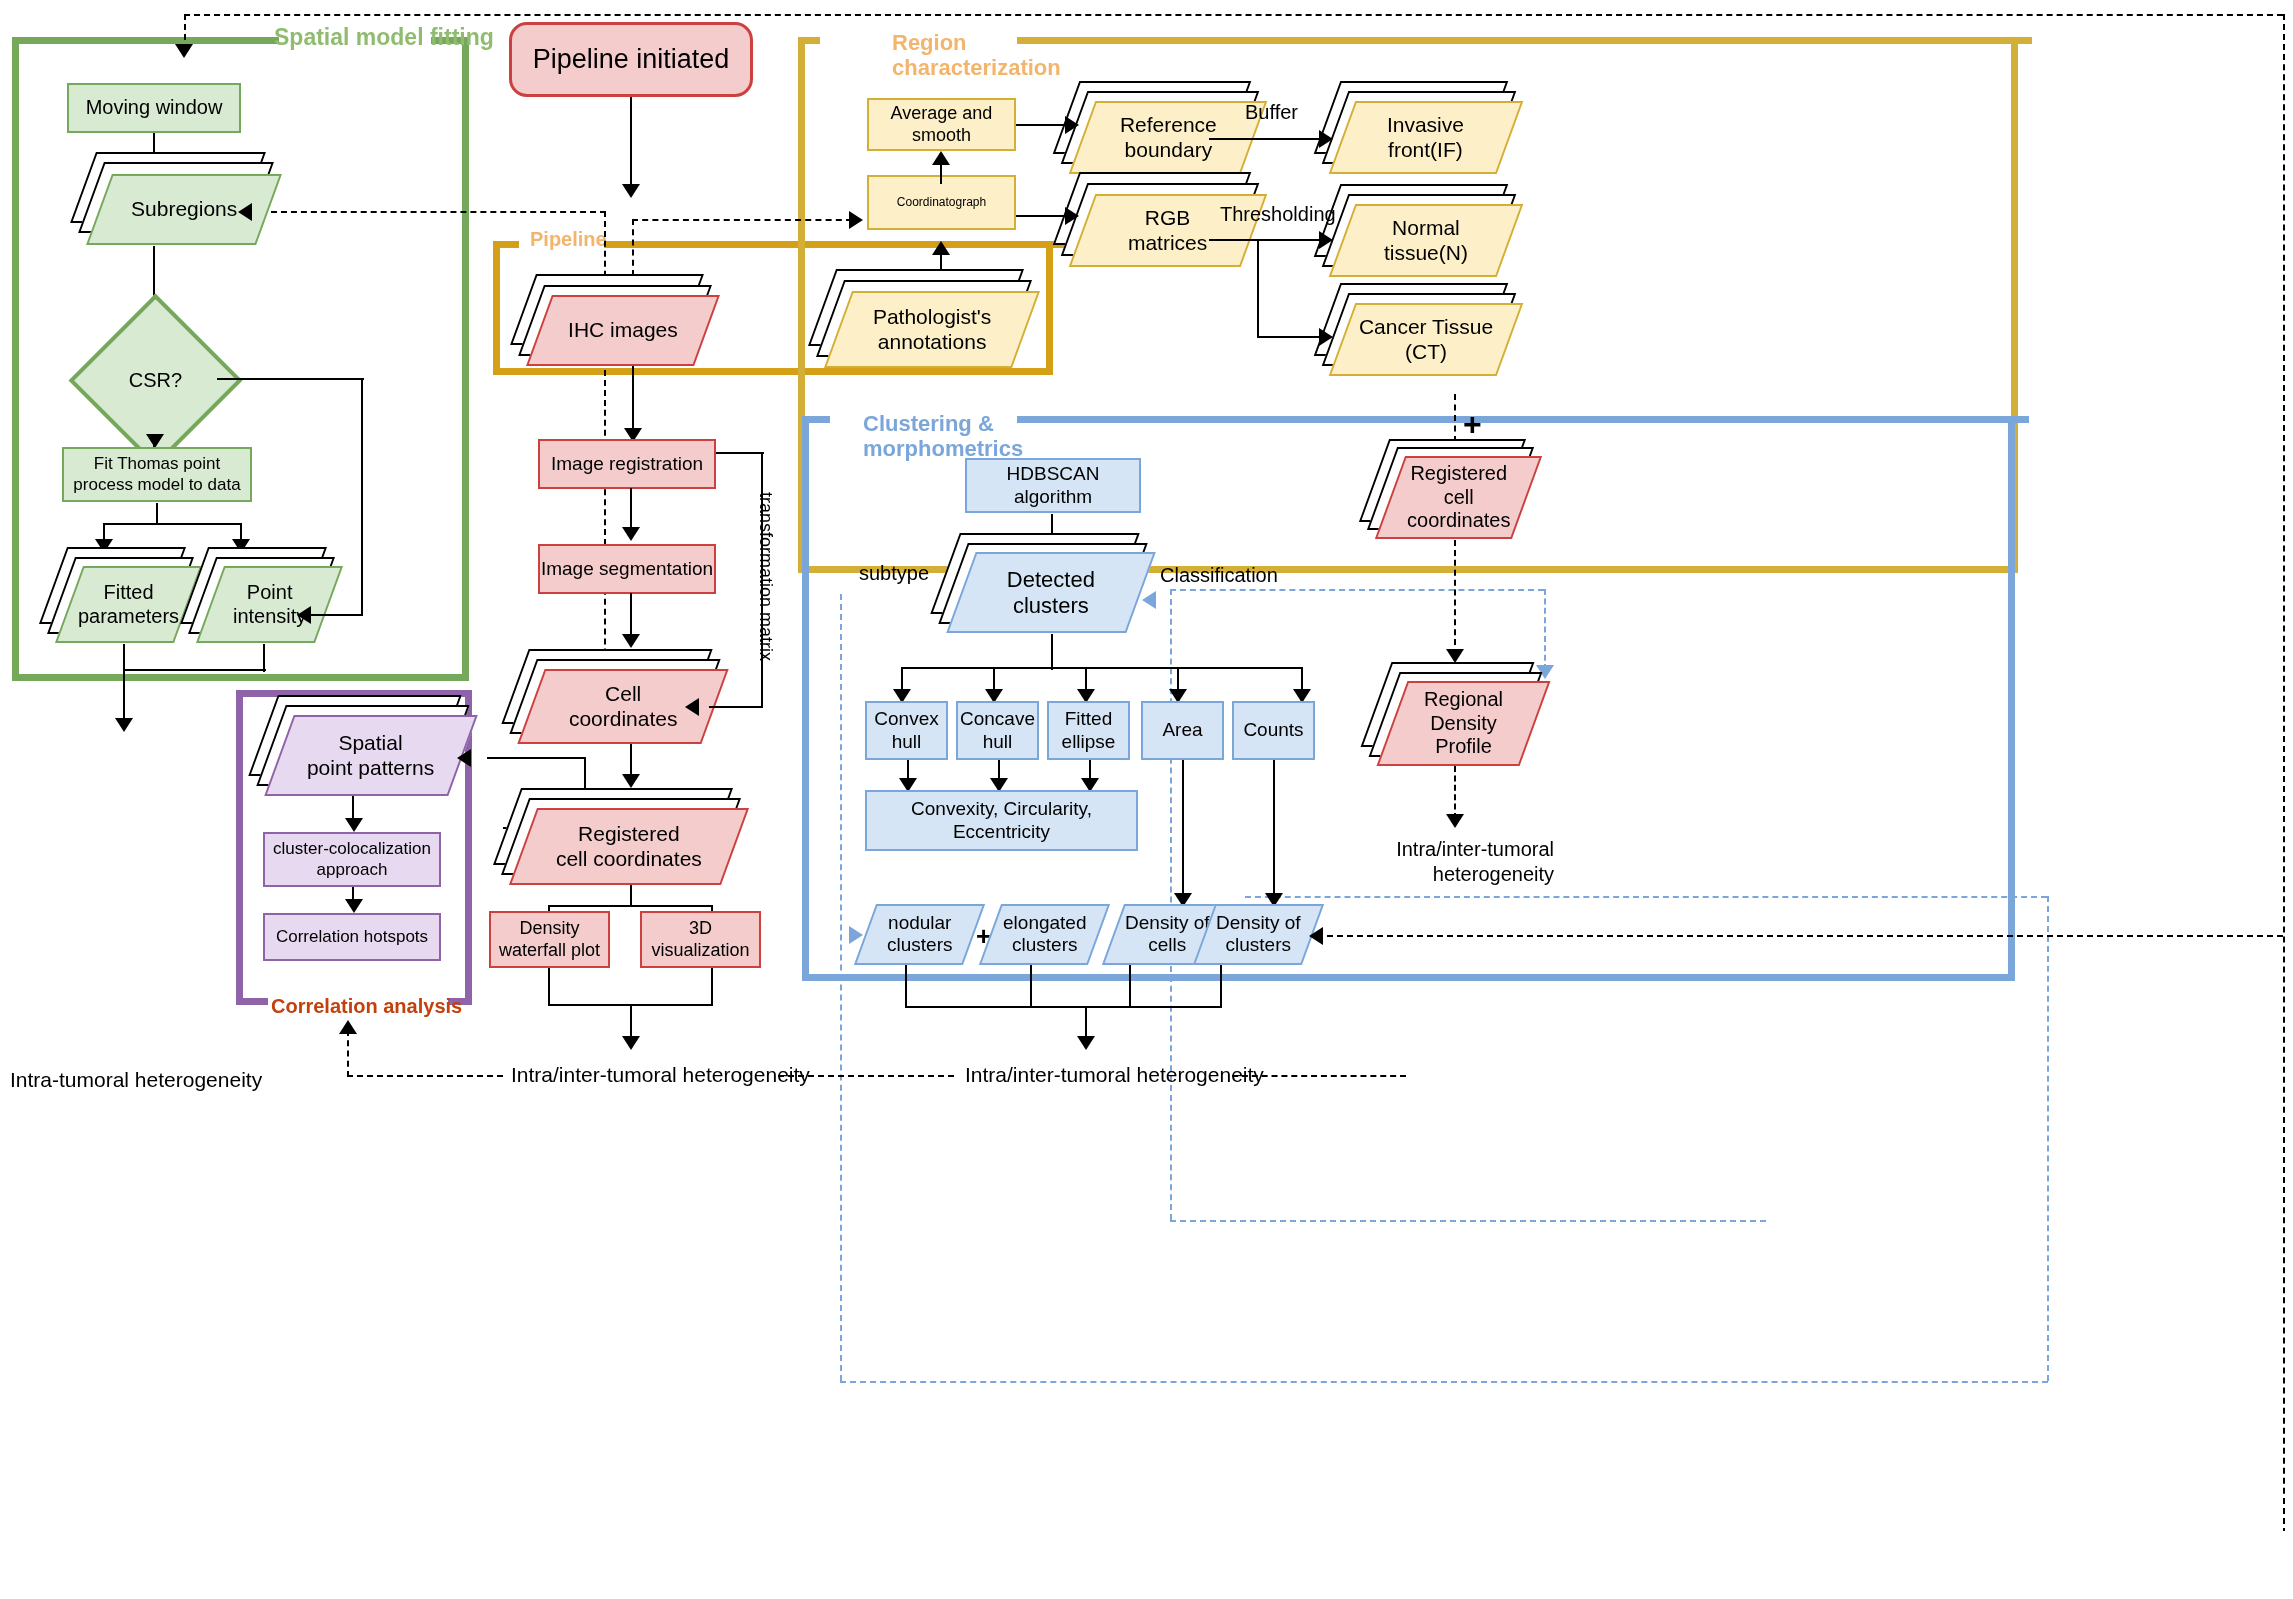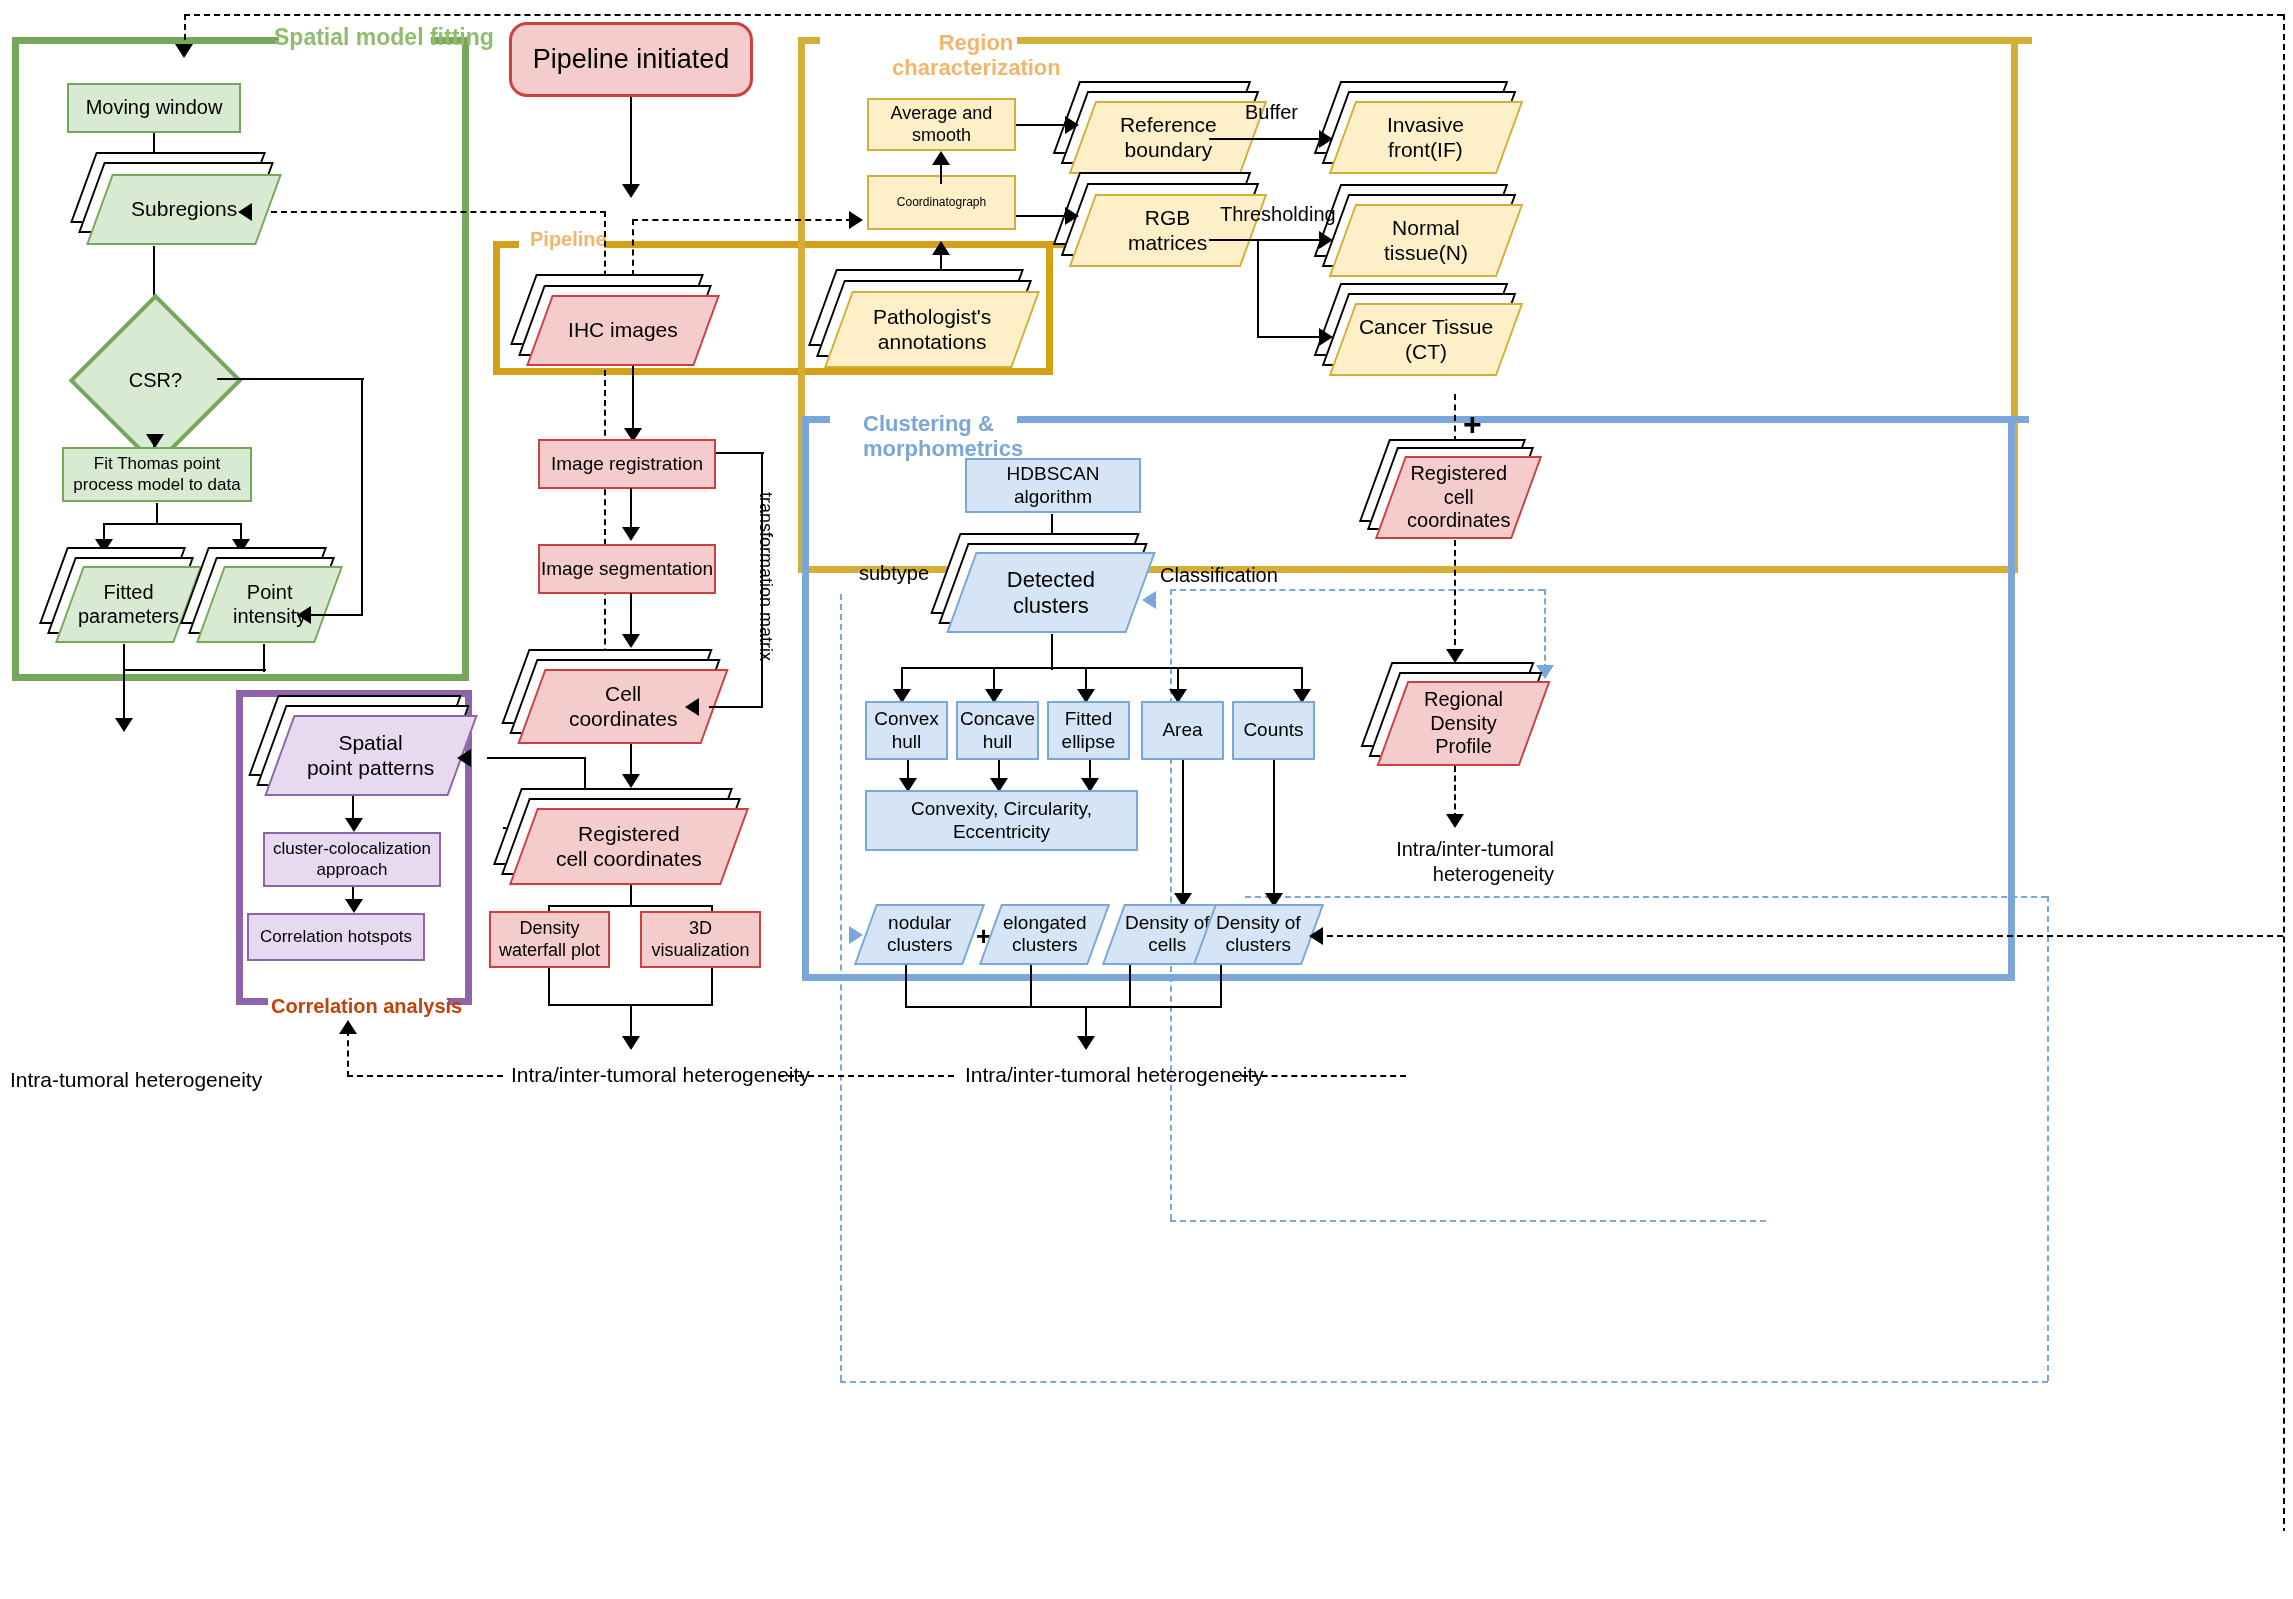--- a/index.html
+++ b/index.html
@@ -76,21 +76,21 @@
 
   <div class="group" style="left:493px;top:248px;width:560px;height:127px;border:7px solid #d4a017;border-top:none;">
     <div style="position:absolute;left:-7px;top:-7px;width:26px;height:7px;background:#d4a017;"></div>
     <div style="position:absolute;left:104px;top:-7px;width:463px;height:7px;background:#d4a017;"></div>
     <div class="gtitle" style="left:30px;top:-20px;font-size:20px;color:#f2b56b;">Pipeline</div>
   </div>
 
   <div class="group" style="left:798px;top:44px;width:1220px;height:529px;border:7px solid #d4af37;border-top:none;">
     <div style="position:absolute;left:-7px;top:-7px;width:22px;height:7px;background:#d4af37;"></div>
     <div style="position:absolute;left:212px;top:-7px;width:1015px;height:7px;background:#d4af37;"></div>
-    <div class="gtitle" style="left:87px;top:-14px;font-size:22px;color:#f2b56b;text-align:center;width:168px;">Region
+    <div class="gtitle" style="left:87px;top:-14px;font-size:22px;color:#f2b56b;width:168px;">Region
 characterization</div>
   </div>
 
   <div style="position:absolute;left:2018px;top:44px;width:0;height:529px;"></div>
   <div style="position:absolute;left:1931px;top:572px;width:162px;height:0;"></div>
 
   <div class="group" style="left:802px;top:423px;width:1213px;height:558px;border:7px solid #7aa6d9;border-top:none;">
     <div style="position:absolute;left:-7px;top:-7px;width:28px;height:7px;background:#7aa6d9;"></div>
     <div style="position:absolute;left:208px;top:-7px;width:1012px;height:7px;background:#7aa6d9;"></div>
     <div class="gtitle" style="left:54px;top:-12px;font-size:22px;color:#7aa6d9;text-align:left;width:188px;">Clustering &amp;
@@ -191,21 +191,21 @@
 
   <div class="ln v" style="left:352px;top:796px;height:30px;"></div>
   <div class="arw down" style="left:345px;top:818px;"></div>
 
   <div class="node rect t-purple" style="left:263px;top:832px;width:178px;height:55px;font-size:17px;">
     <span>cluster-colocalization
 approach</span>
   </div>
   <div class="ln v" style="left:352px;top:887px;height:20px;"></div>
   <div class="arw down" style="left:345px;top:899px;"></div>
-  <div class="node rect t-purple" style="left:247px;top:913px;width:178px;height:48px;font-size:17px;">
+  <div class="node rect t-purple" style="left:263px;top:913px;width:178px;height:48px;font-size:17px;">
     <span>Correlation hotspots</span>
   </div>
 
   <div class="dash-v" style="left:347px;top:1030px;height:47px;"></div>
   <div class="arw up" style="left:339px;top:1020px;"></div>
   <div class="dash-h" style="left:347px;top:1075px;width:156px;"></div>
 
   <div class="ln h" style="left:487px;top:757px;width:99px;"></div>
   <div class="arw left" style="left:457px;top:749px;"></div>
   <div class="ln v" style="left:584px;top:757px;height:71px;"></div>

